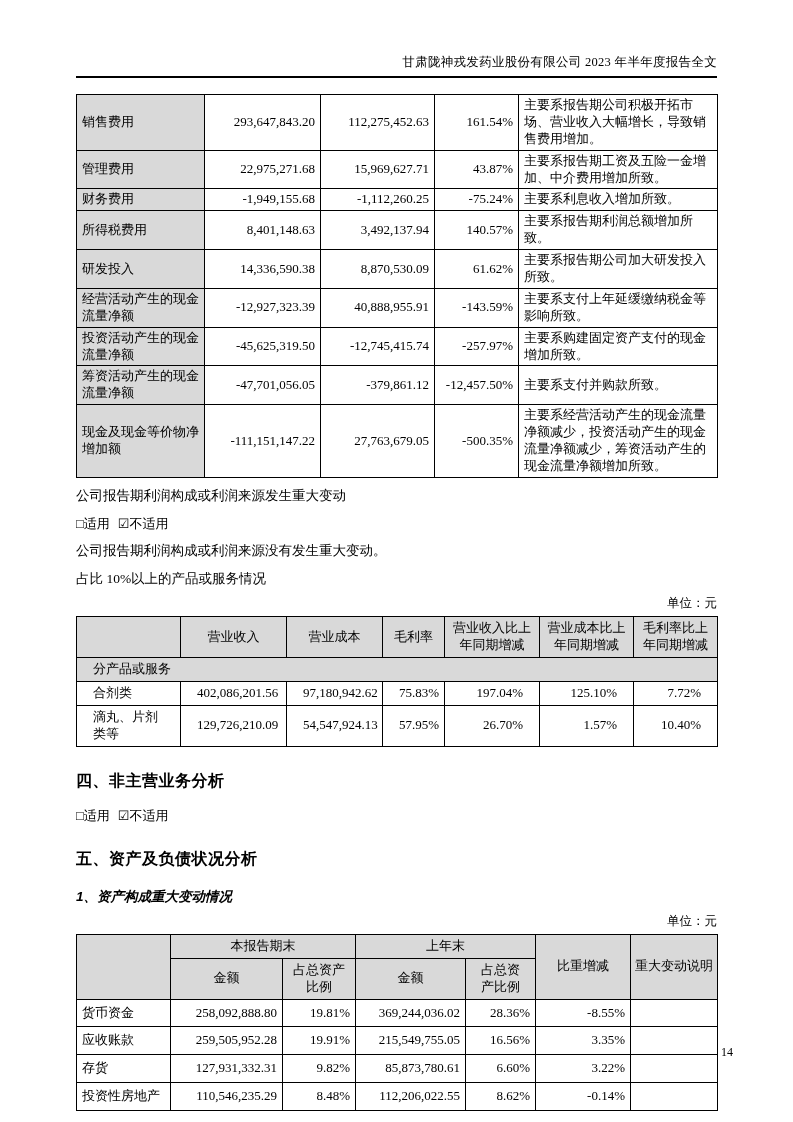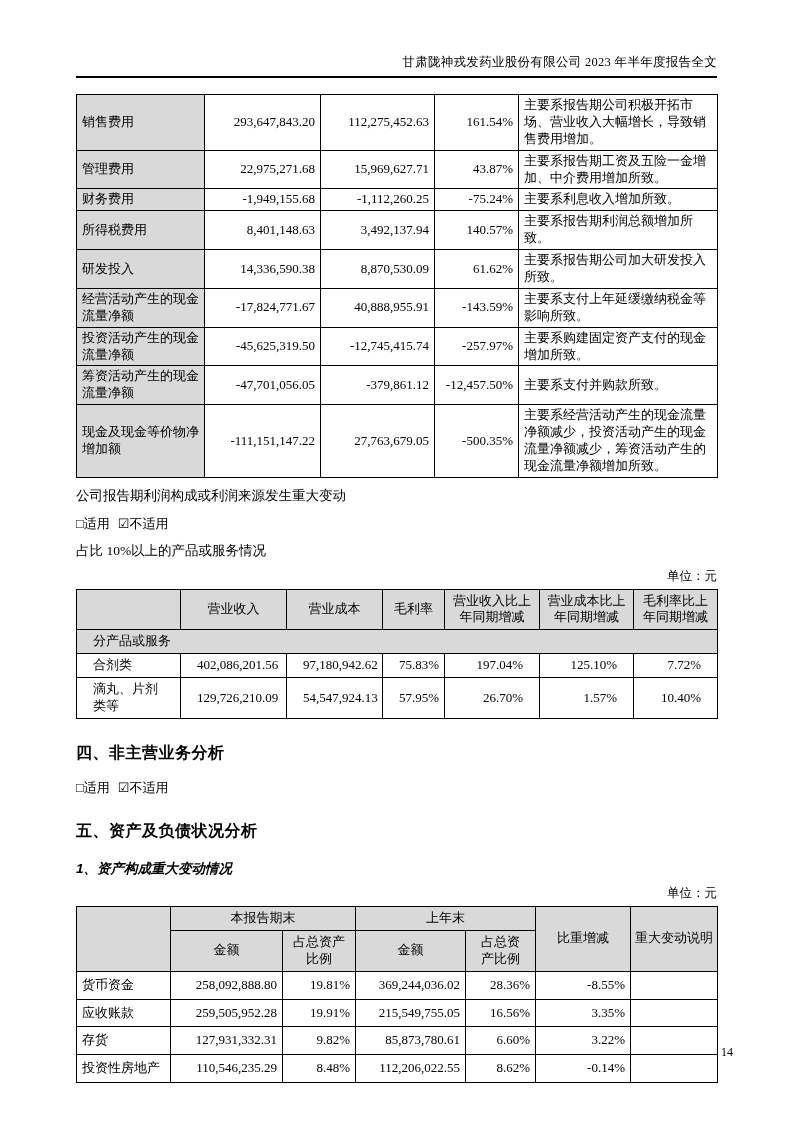--- a/index.html
+++ b/index.html
@@ -88,21 +88,21 @@
       </tr>
       <tr>
         <td class="lbl gray">研发投入</td>
         <td class="num">14,336,590.38</td>
         <td class="num">8,870,530.09</td>
         <td class="num">61.62%</td>
         <td class="lbl">主要系报告期公司加大研发投入所致。</td>
       </tr>
       <tr>
         <td class="lbl gray">经营活动产生的现金流量净额</td>
-        <td class="num">-17,824,771.67</td>
+        <td class="num">-12,927,323.39</td>
         <td class="num">40,888,955.91</td>
         <td class="num">-143.59%</td>
         <td class="lbl">主要系支付上年延缓缴纳税金等影响所致。</td>
       </tr>
       <tr>
         <td class="lbl gray">投资活动产生的现金流量净额</td>
         <td class="num">-45,625,319.50</td>
         <td class="num">-12,745,415.74</td>
         <td class="num">-257.97%</td>
         <td class="lbl">主要系购建固定资产支付的现金增加所致。</td>
@@ -123,20 +123,21 @@
       </tr>
     </tbody>
   </table>
 
   <p class="para">公司报告期利润构成或利润来源发生重大变动</p>
 
   <p class="checkline">
     <span class="box">□</span><span>适用</span><span class="gap"></span><span class="box">☑</span><span>不适用</span>
   </p>
 
+  <p class="para">公司报告期利润构成或利润来源没有发生重大变动。</p>
 
   <p class="para">占比 10%以上的产品或服务情况</p>
 
 
   <div class="unit-line">单位：元</div>
 
   <table class="tbl-product">
     <colgroup>
       <col style="width:104px">
         <col style="width:106px">

